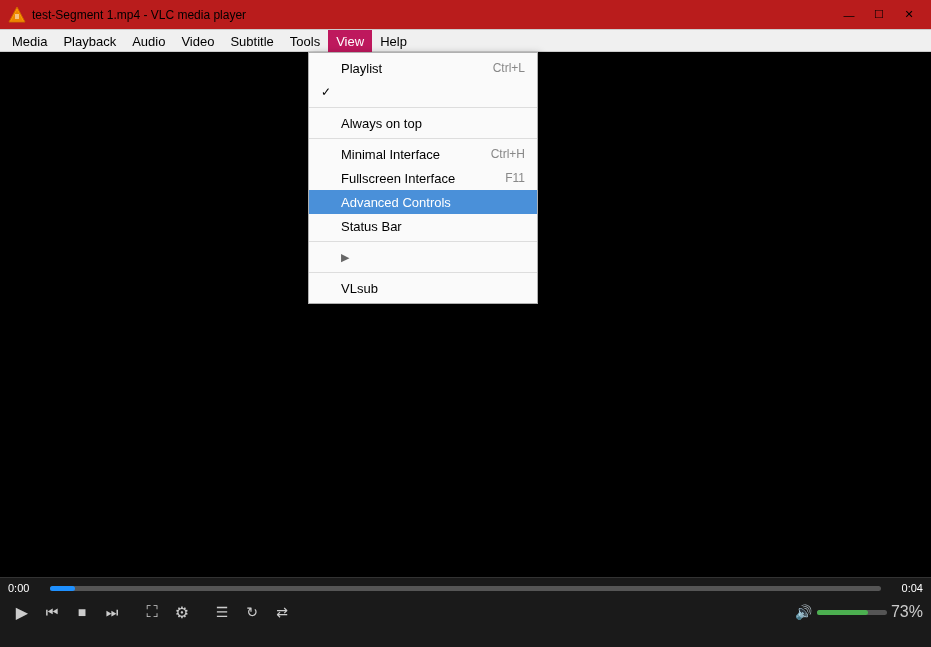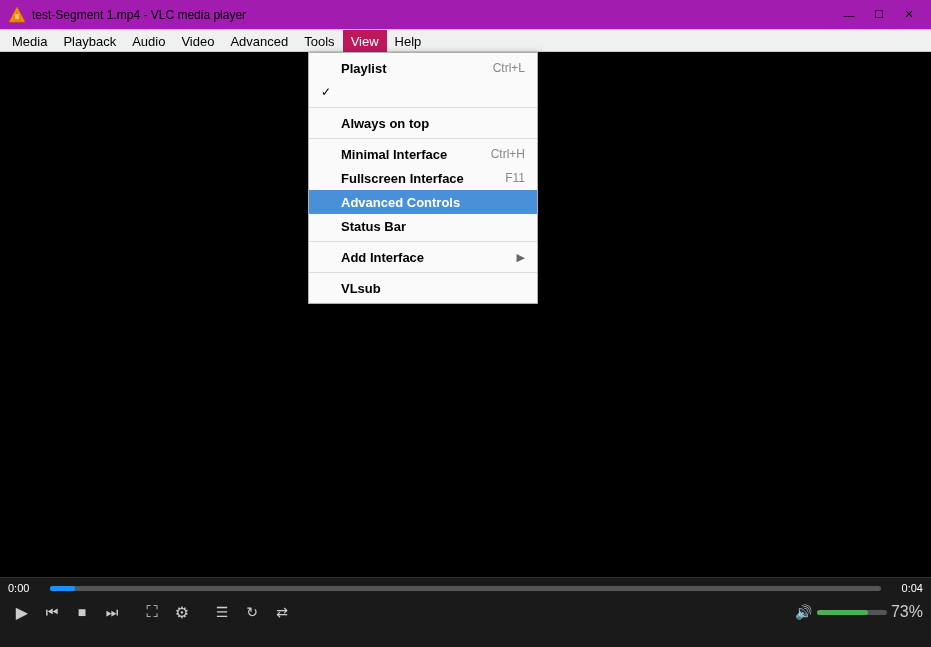--- a/index.html
+++ b/index.html
@@ -10,21 +10,21 @@
       font-family: 'Segoe UI', Tahoma, sans-serif;
       font-size: 13px;
       overflow: hidden;
       position: relative;
     }
 
     
     #titlebar {
       display: flex;
       align-items: center;
-      background: #a21caf;
+      background: #b91c1c;
       height: 30px;
       padding: 0 8px;
       border-bottom: 1px solid #ccc;
     }
     #titlebar .vlc-icon {
       width: 18px;
       height: 18px;
       margin-right: 6px;
       flex-shrink: 0;
     }
@@ -188,21 +188,20 @@
       min-height: 24px;
     }
     .dropdown-item.highlighted { background: #4a90d9; color: #fff; }
     .dropdown-item .item-check {
       width: 20px;
       flex-shrink: 0;
       font-size: 12px;
     }
     .dropdown-item .item-label {
       flex: 1;
-      font-weight: bold;
     }
     .dropdown-item .item-shortcut {
       color: #888;
       font-size: 12px;
     }
     .dropdown-item.highlighted .item-shortcut { color: #dde; }
     .dropdown-item .item-arrow {
       font-size: 11px;
       color: #666;
     }
@@ -228,21 +227,21 @@
     <button class="win-btn">☐</button>
     <button class="win-btn close">✕</button>
   </div>
 </div>
 
 <div id="menubar">
   <div class="menu-item">Media</div>
   <div class="menu-item">Playback</div>
   <div class="menu-item">Audio</div>
   <div class="menu-item">Video</div>
-  <div class="menu-item">Advanced</div>
+  <div class="menu-item">Subtitle</div>
   <div class="menu-item">Tools</div>
   <div class="menu-item active">View</div>
   <div class="menu-item">Help</div>
 </div>
 
 <div id="video-area"></div>
 
 <div id="view-dropdown">
 
   <div class="dropdown-item">
@@ -287,21 +286,20 @@
   <div class="dropdown-item">
     <span class="item-check"></span>
     <span class="item-label">Status Bar</span>
     <span class="item-shortcut"></span>
   </div>
 
   <div class="dropdown-separator"></div>
 
   <div class="dropdown-item">
     <span class="item-check"></span>
-    <span class="item-label">Add Interface</span>
     <span class="item-arrow">▶</span>
   </div>
 
   <div class="dropdown-separator"></div>
 
   <div class="dropdown-item">
     <span class="item-check"></span>
     <span class="item-label">VLsub</span>
     <span class="item-shortcut"></span>
   </div>

